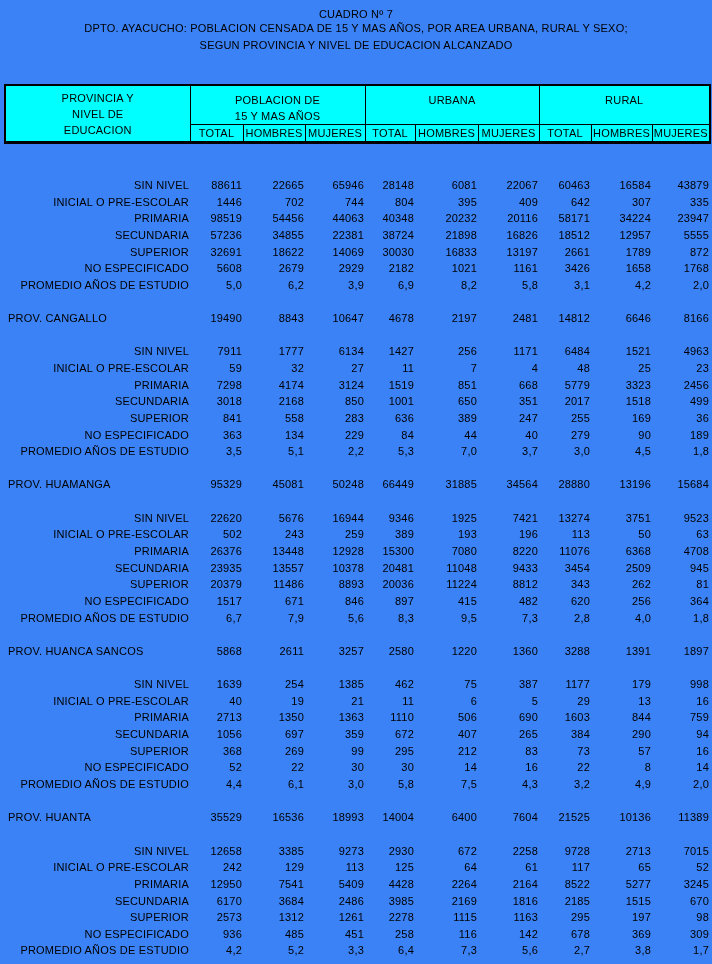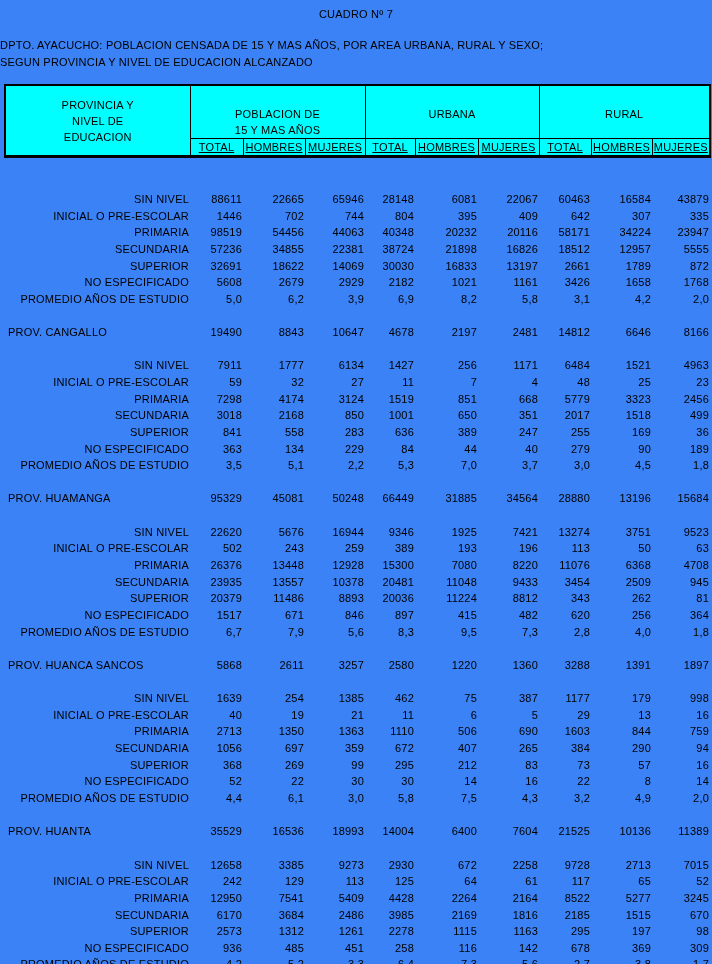--- a/index.html
+++ b/index.html
@@ -14,22 +14,21 @@
     font-size: 11px;
     color: #000000;
     letter-spacing: 0.2px;
   }
   .title {
     margin-top: 8px;
     text-align: center;
     white-space: pre;
   }
   .subtitle {
-    margin-top: 17px;
-    text-align: left;
+    text-align: center;
     line-height: 17px;
   }
   .tablewrap {
     position: absolute;
     left: 4px;
     top: 84px;
     width: 705px;
   }
   table { border-spacing: 0; table-layout: fixed; width: 705px; }
   .head-table {
@@ -39,22 +38,22 @@
     border-bottom-width: 3px;
   }
   .head-table th {
     font-weight: normal;
     text-align: center;
     vertical-align: middle;
     padding: 0;
     border: 1px solid #000000;
   }
   .head-table th.label-head { line-height: 16px; margin-top: 20px; }
-  .head-table th.group-head { vertical-align: top; padding-top: 20px; line-height: 16px; height: 33px; }
-  .head-table th.sub-head { height: 18px; text-decoration: underline; }
+  .head-table th.group-head { vertical-align: top; padding-top: 6px; line-height: 16px; height: 33px; }
+  .head-table th.sub-head { height: 18px; }
   .body-table { border-collapse: collapse; margin-top: 16px; }
   .body-table tr { height: 16.65px; }
   .body-table td {
     padding: 0;
     vertical-align: middle;
     white-space: nowrap;
     overflow: visible;
   }
   td.lbl.prov { padding-left: 4px; }
   td.lbl.sub  { padding-left: 16px; text-align: right; }

